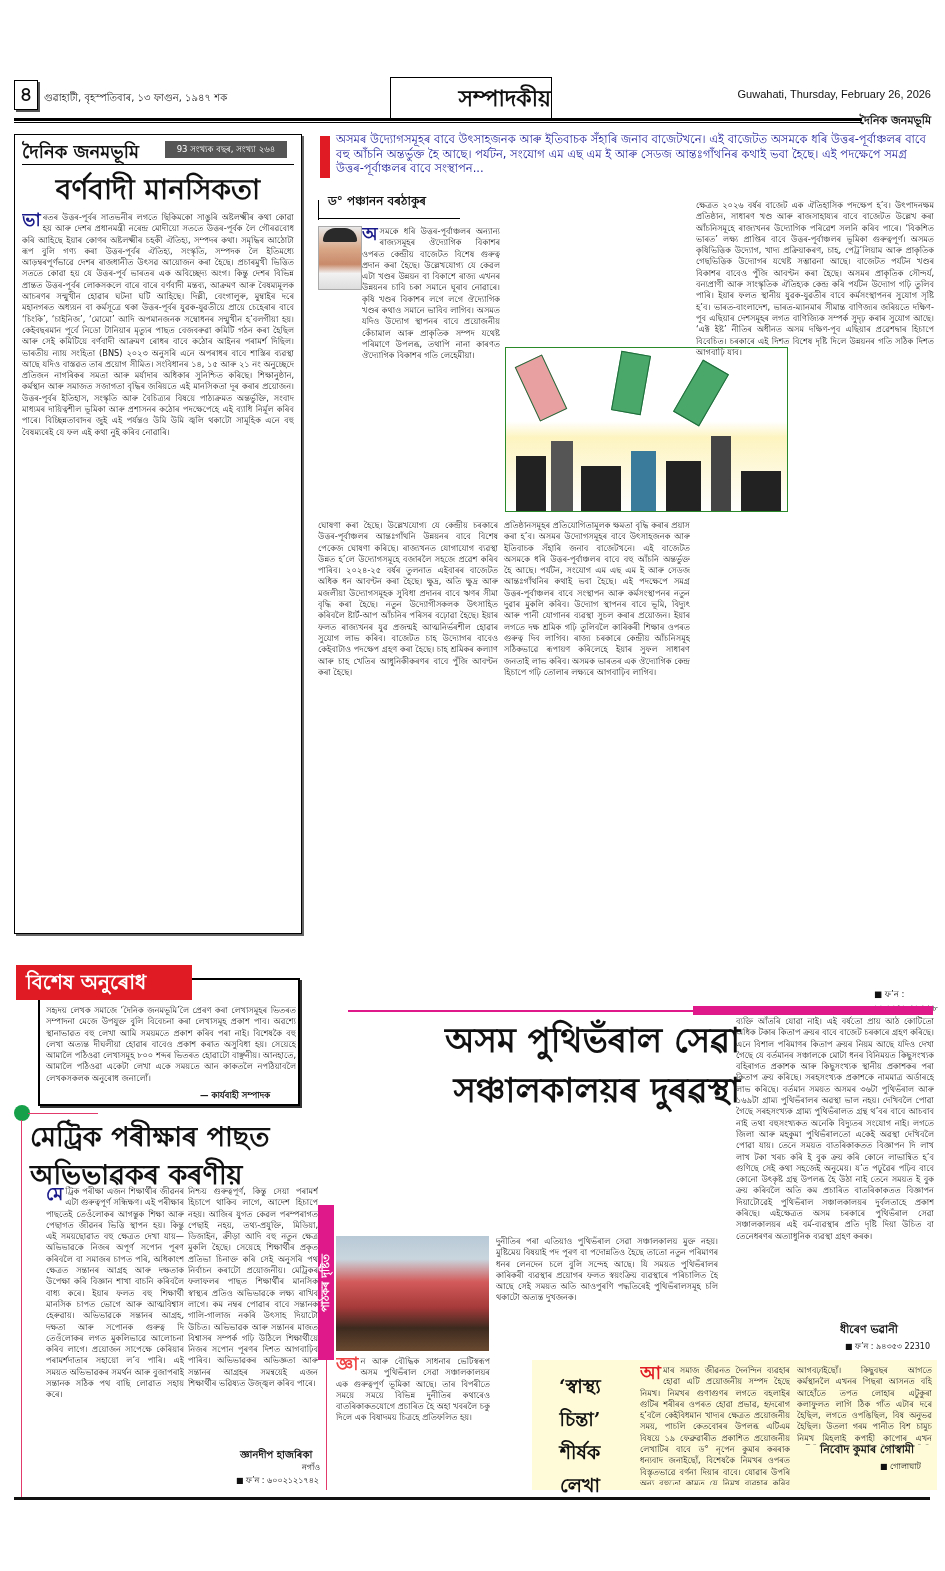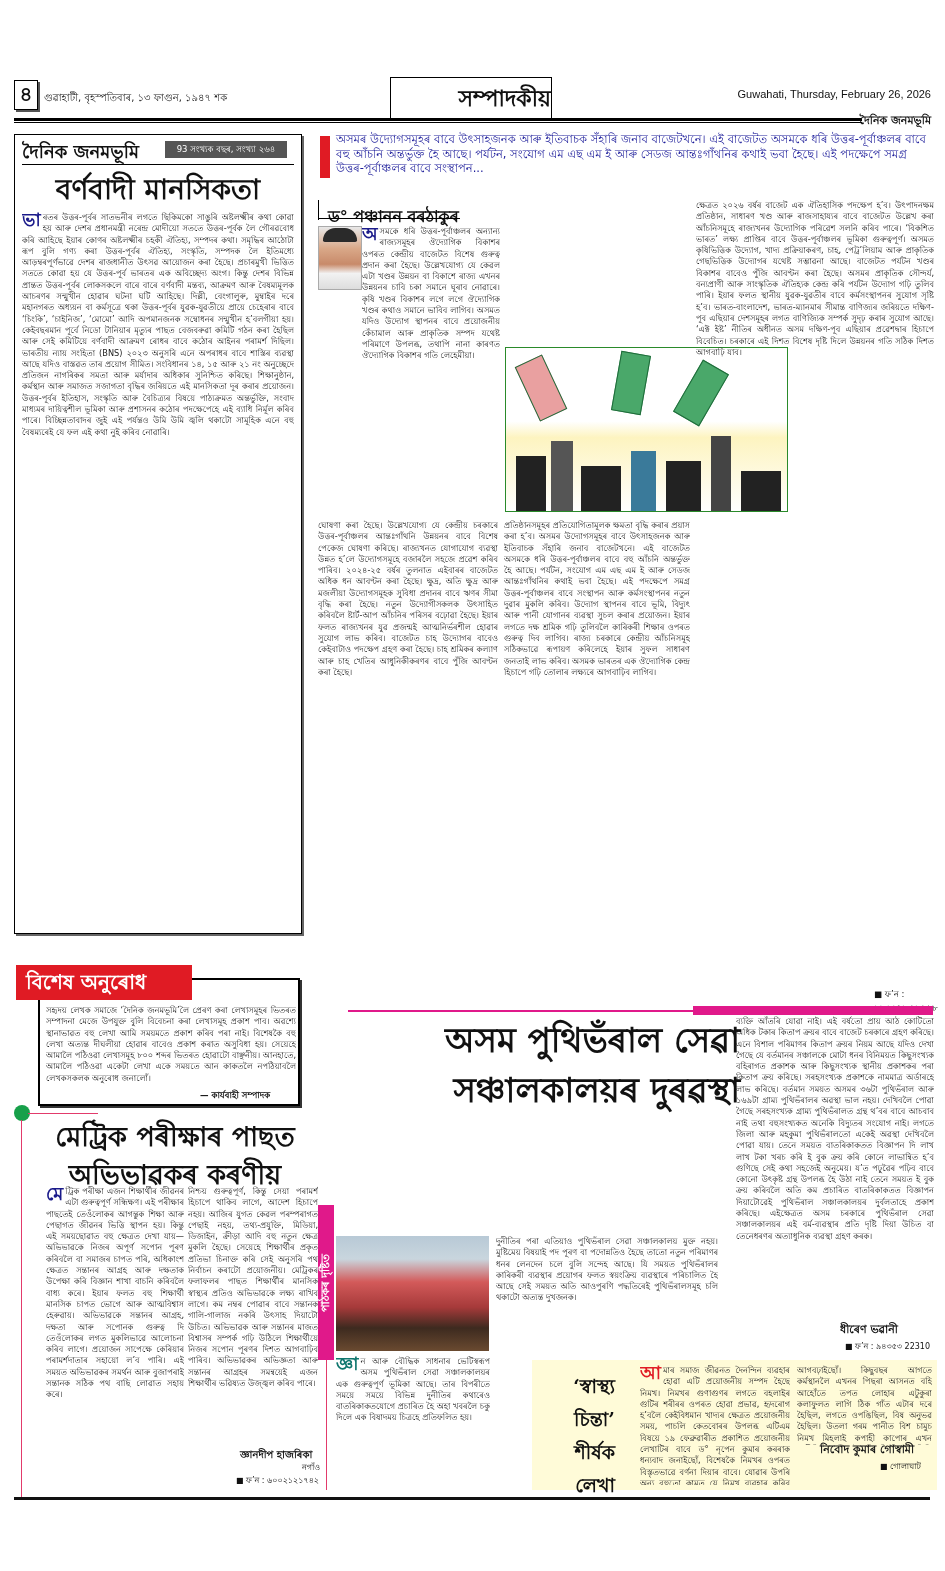--- a/index.html
+++ b/index.html
@@ -24,31 +24,31 @@
 .drop{font-size:18px;font-weight:bold;float:left;line-height:16px;margin-right:2px;color:#1a1a8a}
 
 .sr-label{left:16px;top:965px;width:176px;height:35px;background:#e01b24;color:#fff;font-size:20px;font-weight:bold;line-height:35px;padding-left:10px}
 .sr-box{left:38px;top:978px;width:262px;height:128px;border:2px solid #000;box-shadow:2px 2px 0 #333}
 .sr-body{left:46px;top:1005px;width:250px;height:80px}
 .sr-sign{left:200px;top:1089px;font-size:8.5px;font-weight:bold}
 
 .dot{width:16px;height:16px;border-radius:50%;background:#17a04a}
 .pinkline-h{height:1px;background:#e23a6b}
 .pinkline-v{width:1px;background:#e23a6b}
-.mt-title{left:30px;top:1118px;width:290px;font-size:27px;font-weight:bold;text-align:center;line-height:38px}
+.mt-title{left:30px;top:1118px;width:290px;font-size:27px;font-weight:bold;text-align:left;line-height:38px}
 .mt-col1{left:46px;top:1186px;width:138px;height:245px}
 .mt-col2{left:188px;top:1186px;width:130px;height:245px}
 .mt-author{left:240px;top:1447px;font-size:10px;font-weight:bold}
 .mt-place{left:302px;top:1461px;font-size:8px}
 .mt-ph{left:236px;top:1474px;font-size:8px}
 .side-tag{left:318px;top:1205px;width:16px;height:155px;background:#e0198a;color:#fff;font-size:11px;font-weight:bold;writing-mode:vertical-rl;transform:rotate(180deg);text-align:center;line-height:16px}
 
 .blurb-bar{left:320px;top:136px;width:10px;height:42px;background:#e01b24}
 .blurb{left:336px;top:132px;width:600px;font-size:11.5px;line-height:14.5px;color:#1c1c9a}
-.auth-name{left:328px;top:204px;font-size:16px;font-weight:bold}
+.auth-name{left:328px;top:192px;font-size:12px;font-weight:bold}
 .auth-vline{left:318px;top:200px;width:1px;height:20px;background:#000}
 .auth-hline{left:318px;top:218px;width:142px;height:1px;background:#000}
 .photo{left:318px;top:226px;width:44px;height:64px;background:linear-gradient(180deg,#e8e8e8 0%,#d9a888 35%,#c88a6a 60%,#f2f2f2 75%,#ddd 100%);border:1px solid #aaa}
 .photo-hair{left:323px;top:228px;width:34px;height:14px;border-radius:14px 14px 2px 2px;background:#2a2a2a}
 .big-title{left:505px;top:195px;width:285px;font-size:38px;font-weight:bold;text-align:center;line-height:56px}
 .illus{left:505px;top:347px;width:283px;height:165px;border:1.5px solid #2a8a2a;background:linear-gradient(180deg,#fff 0%,#fff 45%,#fdf4c0 55%,#fff 100%);overflow:hidden}
 .city{position:absolute;bottom:0;background:#222}
 .bill{position:absolute;width:30px;height:60px;background:#4aa86a;border:1px solid #1f6b3a}
 .c1{left:362px;top:226px;width:138px;height:290px}
 .c2{left:318px;top:520px;width:180px;height:480px}
@@ -60,21 +60,21 @@
 
 .lib-title{left:335px;top:1015px;width:405px;font-size:34px;font-weight:bold;text-align:right;line-height:50px}
 .lib-photo{left:336px;top:1236px;width:153px;height:115px;background:linear-gradient(180deg,#b8c9d6 0%,#c9d6de 20%,#d35a5a 40%,#a63a3a 62%,#3d2a1f 80%,#6a4a30 100%);overflow:hidden}
 .lib-c1{left:336px;top:1356px;width:154px;height:130px}
 .lib-c2{left:496px;top:1236px;width:222px;height:100px}
 .lib-c3{left:736px;top:1016px;width:198px;height:300px}
 .lib-author{left:840px;top:1321px;font-size:11px;font-weight:bold}
 .lib-ph{left:845px;top:1340px;font-size:8px}
 
 .hl-box{left:532px;top:1360px;width:405px;height:130px;background:#fffbd8}
-.hl-title{left:545px;top:1370px;width:70px;font-size:19px;font-weight:bold;text-align:right;line-height:33px}
+.hl-title{left:545px;top:1370px;width:70px;font-size:19px;font-weight:bold;text-align:center;line-height:33px}
 .hl-c1{left:640px;top:1365px;width:150px;height:120px}
 .hl-c2{left:797px;top:1365px;width:135px;height:80px}
 .hl-author{left:820px;top:1441px;font-size:11px;font-weight:bold}
 .hl-place{left:880px;top:1460px;font-size:8px}
 .bottom-rule{left:14px;width:916px;top:1497px;height:3px;background:#111}
 </style>
 </head>
 <body>
 
 <div class="abs hdr-num">৪</div>
@@ -139,21 +139,21 @@
 <div class="abs c4 txt">ক্ষেত্ৰত ২০২৬ বৰ্ষৰ বাজেট এক ঐতিহাসিক পদক্ষেপ হ’ব। উৎপাদনক্ষম প্ৰতিষ্ঠান, সাধাৰণ খণ্ড আৰু ৰাজসাহায্যৰ বাবে বাজেটত উল্লেখ কৰা আঁচনিসমূহে ৰাজ্যখনৰ উদ্যোগিক পৰিৱেশ সলনি কৰিব পাৰে। ‘বিকশিত ভাৰত’ লক্ষ্য প্ৰাপ্তিৰ বাবে উত্তৰ-পূৰ্বাঞ্চলৰ ভূমিকা গুৰুত্বপূৰ্ণ। অসমত কৃষিভিত্তিক উদ্যোগ, খাদ্য প্ৰক্ৰিয়াকৰণ, চাহ, পেট্ৰ’লিয়াম আৰু প্ৰাকৃতিক গেছভিত্তিক উদ্যোগৰ যথেষ্ট সম্ভাৱনা আছে। বাজেটত পৰ্যটন খণ্ডৰ বিকাশৰ বাবেও পুঁজি আবণ্টন কৰা হৈছে। অসমৰ প্ৰাকৃতিক সৌন্দৰ্য, বন্যপ্ৰাণী আৰু সাংস্কৃতিক ঐতিহ্যক কেন্দ্ৰ কৰি পৰ্যটন উদ্যোগ গঢ়ি তুলিব পাৰি। ইয়াৰ ফলত স্থানীয় যুৱক-যুৱতীৰ বাবে কৰ্মসংস্থাপনৰ সুযোগ সৃষ্টি হ’ব। ভাৰত-বাংলাদেশ, ভাৰত-ম্যানমাৰ সীমান্ত বাণিজ্যৰ জৰিয়তে দক্ষিণ-পূব এছিয়াৰ দেশসমূহৰ লগত বাণিজ্যিক সম্পৰ্ক সুদৃঢ় কৰাৰ সুযোগ আছে। ‘এক্ট ইষ্ট’ নীতিৰ অধীনত অসম দক্ষিণ-পূব এছিয়াৰ প্ৰৱেশদ্বাৰ হিচাপে বিবেচিত। চৰকাৰে এই দিশত বিশেষ দৃষ্টি দিলে উন্নয়নৰ গতি সঠিক দিশত আগবাঢ়ি যাব।</div>
 <div class="abs phone-sm" style="left:874px;top:988px">■ ফ’ন : ৯৯৫৫৪২-১৮১১৮</div>
 <div class="abs mag-rule"></div>
 <div class="abs mag-rule-thick"></div>
 
 <div class="abs lib-title serif">
   <div>অসম পুথিভঁৰাল সেৱা</div>
   <div>সঞ্চালকালয়ৰ দুৰৱস্থা</div>
 </div>
 <div class="abs lib-photo"></div>
-<div class="abs lib-c1 txt"><span class="drop" style="color:#0f766e">জ্ঞা</span><span>ন আৰু বৌদ্ধিক সাধনাৰ ভেটিস্বৰূপ অসম পুথিভঁৰাল সেৱা সঞ্চালকালয়ৰ এক গুৰুত্বপূৰ্ণ ভূমিকা আছে। তাৰ বিপৰীতে সময়ে সময়ে বিভিন্ন দুনীতিৰ কথাৰেও বাতৰিকাকতযোগে প্ৰচাৰিত হৈ অহা খবৰলৈ চকু দিলে এক বিষাদময় চিত্ৰহে প্ৰতিফলিত হয়।</span></div>
+<div class="abs lib-c1 txt"><span class="drop" style="color:#ef4444">জ্ঞা</span><span>ন আৰু বৌদ্ধিক সাধনাৰ ভেটিস্বৰূপ অসম পুথিভঁৰাল সেৱা সঞ্চালকালয়ৰ এক গুৰুত্বপূৰ্ণ ভূমিকা আছে। তাৰ বিপৰীতে সময়ে সময়ে বিভিন্ন দুনীতিৰ কথাৰেও বাতৰিকাকতযোগে প্ৰচাৰিত হৈ অহা খবৰলৈ চকু দিলে এক বিষাদময় চিত্ৰহে প্ৰতিফলিত হয়।</span></div>
 <div class="abs lib-c2 txt">দুনীতিৰ পৰা এতিয়াও পুথিভঁৰাল সেৱা সঞ্চালকালয় মুক্ত নহয়। মুষ্টিমেয় বিষয়াই পদ পূৰণ বা পদোন্নতিও হৈছে তাতো নতুন পৰিমাণৰ ধনৰ লেনদেন চলে বুলি সন্দেহ আছে। যি সময়ত পুথিভঁৰালৰ কাৰিকৰী ব্যৱস্থাৰ প্ৰয়োগৰ ফলত স্বয়ংক্ৰিয় ব্যৱস্থাৰে পৰিচালিত হৈ আছে সেই সময়ত অতি আওপুৰণি পদ্ধতিৰেই পুথিভঁৰালসমূহ চলি থকাটো অত্যন্ত দুখজনক।</div>
 <div class="abs lib-c3 txt">ব্যক্তি আঁতৰি যোৱা নাই। এই বৰ্ষতো প্ৰায় আঠ কোটিতো অধিক টকাৰ কিতাপ ক্ৰয়ৰ বাবে বাজেট চৰকাৰে গ্ৰহণ কৰিছে। এনে বিশাল পৰিমাণৰ কিতাপ ক্ৰয়ৰ নিয়ম আছে যদিও দেখা গৈছে যে বৰ্তমানৰ সঞ্চালকে মোটা ধনৰ বিনিময়ত কিছুসংখ্যক বহিৰাগত প্ৰকাশক আৰু কিছুসংখ্যক স্থানীয় প্ৰকাশকৰ পৰা কিতাপ ক্ৰয় কৰিছে। সৰহসংখ্যক প্ৰকাশকে নামমাত্ৰ অৰ্ডাৰহে লাভ কৰিছে। বৰ্তমান সময়ত অসমৰ ৩৬টা পুথিভঁৰাল আৰু ১৬৯টা গ্ৰাম্য পুথিভঁৰালৰ অৱস্থা ভাল নহয়। দেখিবলৈ পোৱা গৈছে সৰহসংখ্যক গ্ৰাম্য পুথিভঁৰালত গ্ৰন্থ থ’বৰ বাবে আচবাব নাই তথা বহুসংখ্যকত অনেকি বিদ্যুতৰ সংযোগ নাই। লগতে জিলা আৰু মহকুমা পুথিভঁৰালতো একেই অৱস্থা দেখিবলৈ পোৱা যায়। তেনে সময়ত বাতৰিকাকতত বিজ্ঞাপন দি লাখ লাখ টকা খৰচ কৰি ই বুক ক্ৰয় কৰি কোনে লাভান্বিত হ’ব গুণিছে সেই কথা সহজেই অনুমেয়। য’ত পঢ়ুৱৈৰ পঢ়িব বাবে কোনো উৎকৃষ্ট গ্ৰন্থ উপলব্ধ হৈ উঠা নাই তেনে সময়ত ই বুক ক্ৰয় কৰিবলৈ অতি কম প্ৰচাৰিত বাতৰিকাকতত বিজ্ঞাপন দিয়াটোৱেই পুথিভঁৰাল সঞ্চালকালয়ৰ দুৰ্বলতাহে প্ৰকাশ কৰিছে। এইক্ষেত্ৰত অসম চৰকাৰে পুথিভঁৰাল সেৱা সঞ্চালকালয়ৰ এই বৰ্ম-ব্যৱস্থাৰ প্ৰতি দৃষ্টি দিয়া উচিত বা তেনেধৰণৰ অত্যাধুনিক ব্যৱস্থা গ্ৰহণ কৰক।</div>
 <div class="abs lib-author">ধীৰেণ ভৱানী</div>
 <div class="abs lib-ph">■ ফ’ন : ৯৪৩৫৩ 22310</div>
 
 <div class="abs hl-box"></div>
 <div class="abs hl-title serif">
   <div>‘স্বাস্থ্য</div>
   <div>চিন্তা’</div>
   <div>শীৰ্ষক</div>

